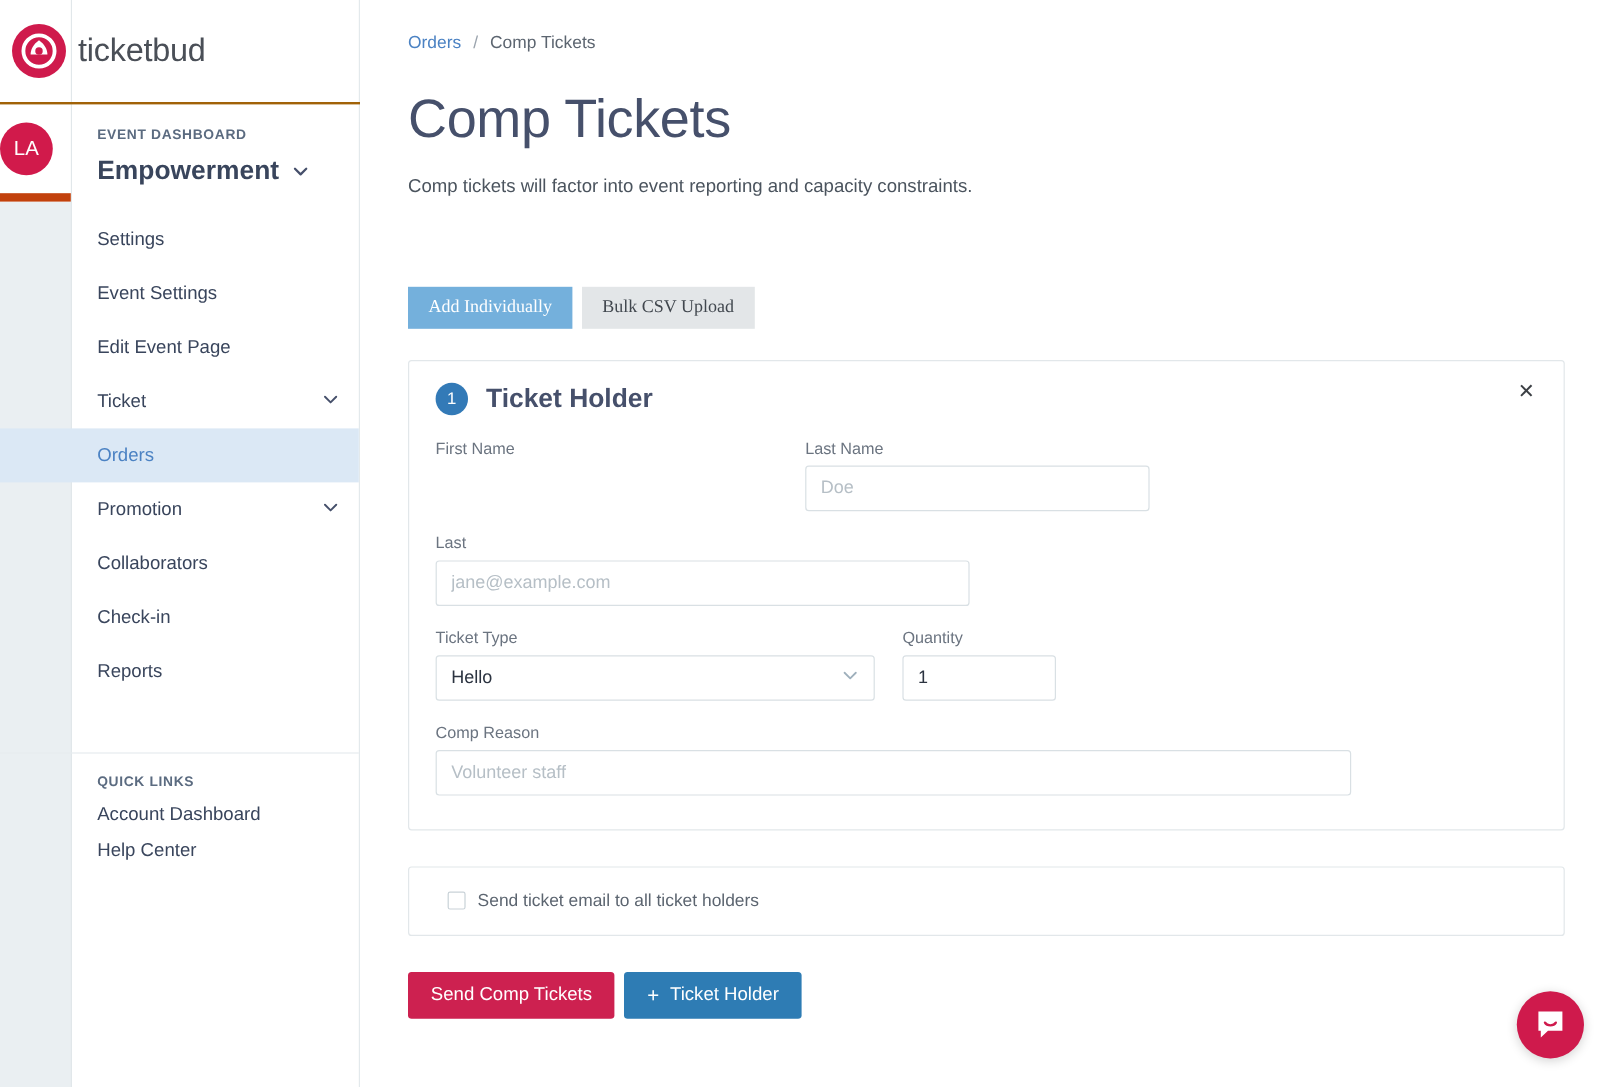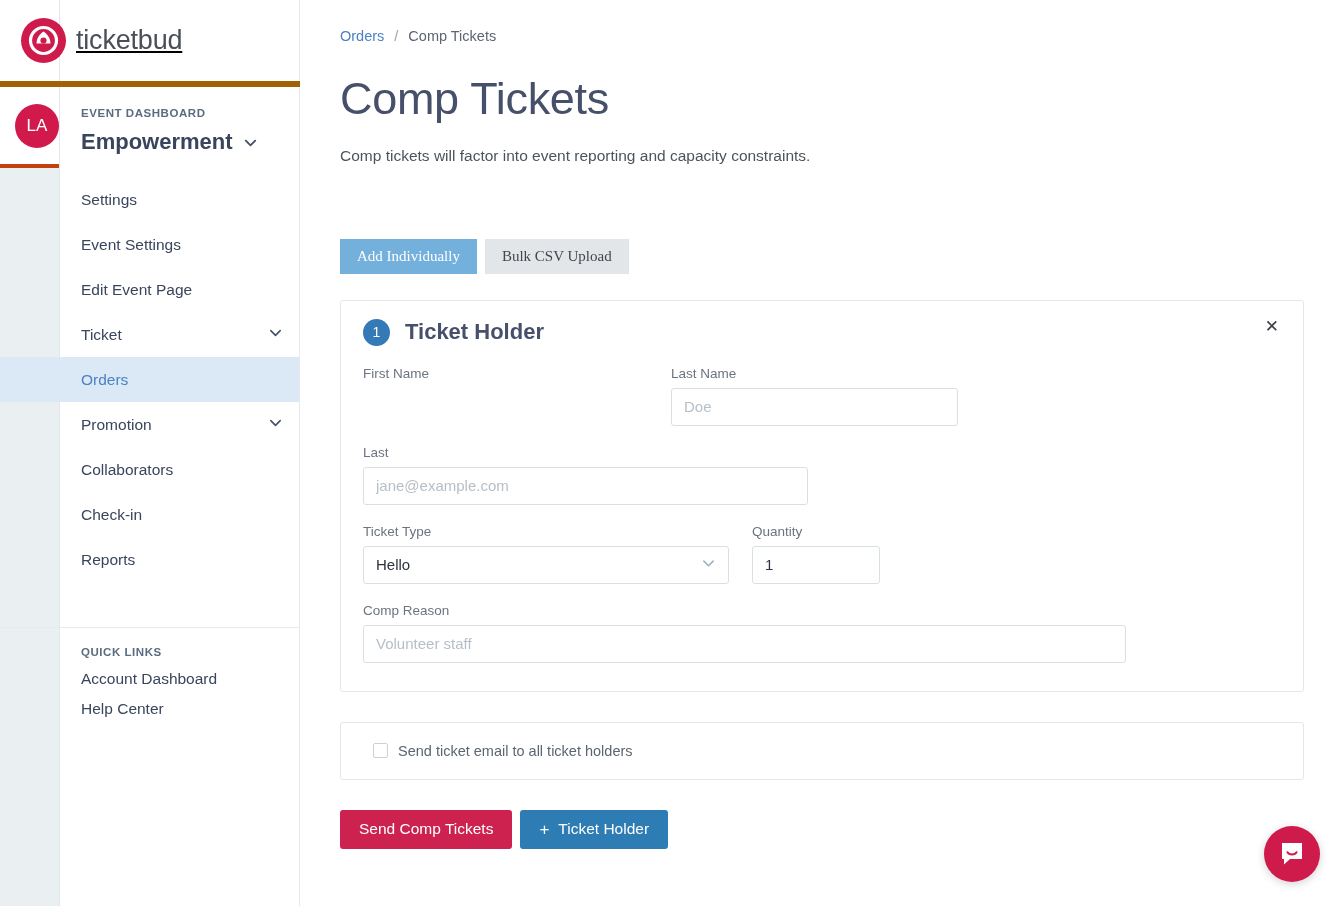--- a/index.html
+++ b/index.html
@@ -10,31 +10,31 @@
     background: #ffffff;
     font-family: "Liberation Sans", sans-serif;
   }
 
   .app { display: flex; width: 1344px; height: 906px; position: relative; }
 
   
   .rail { width: 60px; flex: 0 0 60px; background: #eaeff2; height: 906px;
           border-right: 1px solid #e1e7ea; position: relative; }
   .rail-top { height: 87px; background: #ffffff; border-bottom: 1px solid #e6ebee; }
-  .avatar-box { height: 81px; background: #ffffff; border-bottom: 4px solid #c2410c;
-                display: flex; align-items: center; justify-content: flex-end; }
+  .avatar-box { height: 81px; background: #ffffff; border-bottom: 7px solid #c2410c;
+                display: flex; align-items: center; justify-content: flex-start; }
   .avatar { width: 44px; height: 44px; border-radius: 50%; background: #d11a4b;
             color: #fff; font-size: 17px; letter-spacing: .2px;
             display: flex; align-items: center; justify-content: center; }
 
   
   .sidebar { width: 240px; flex: 0 0 240px; background: #ffffff;
              border-right: 1px solid #e3e9ec; height: 906px; position: relative; }
-  .brand { height: 87px; display: flex; align-items: center; padding-left: 21px;
-           border-bottom: 6px solid #a16207; margin-left: -60px; width: 300px; text-decoration: underline; }
+  .brand { height: 87px; display: flex; align-items: center; padding-left: 10px;
+           border-bottom: 2px solid #a16207; margin-left: -60px; width: 300px; }
   .logo-mark { width: 45px; height: 45px; flex: 0 0 45px; }
   .brand-name { font-size: 27px; color: #4a4f57; margin-left: 10px; font-weight: 300;
                 letter-spacing: -0.2px; }
 
   .section-label { font-size: 11.5px; font-weight: 700; color: #5b6b80;
                    letter-spacing: .55px; padding: 20px 0 0 21px; }
   .event-name { font-size: 22px; color: #39455c; font-weight: 700;
                 padding: 10px 0 0 21px; display: flex; align-items: center; }
   .event-name .chev { margin-left: 10px; display: inline-flex; }
 

